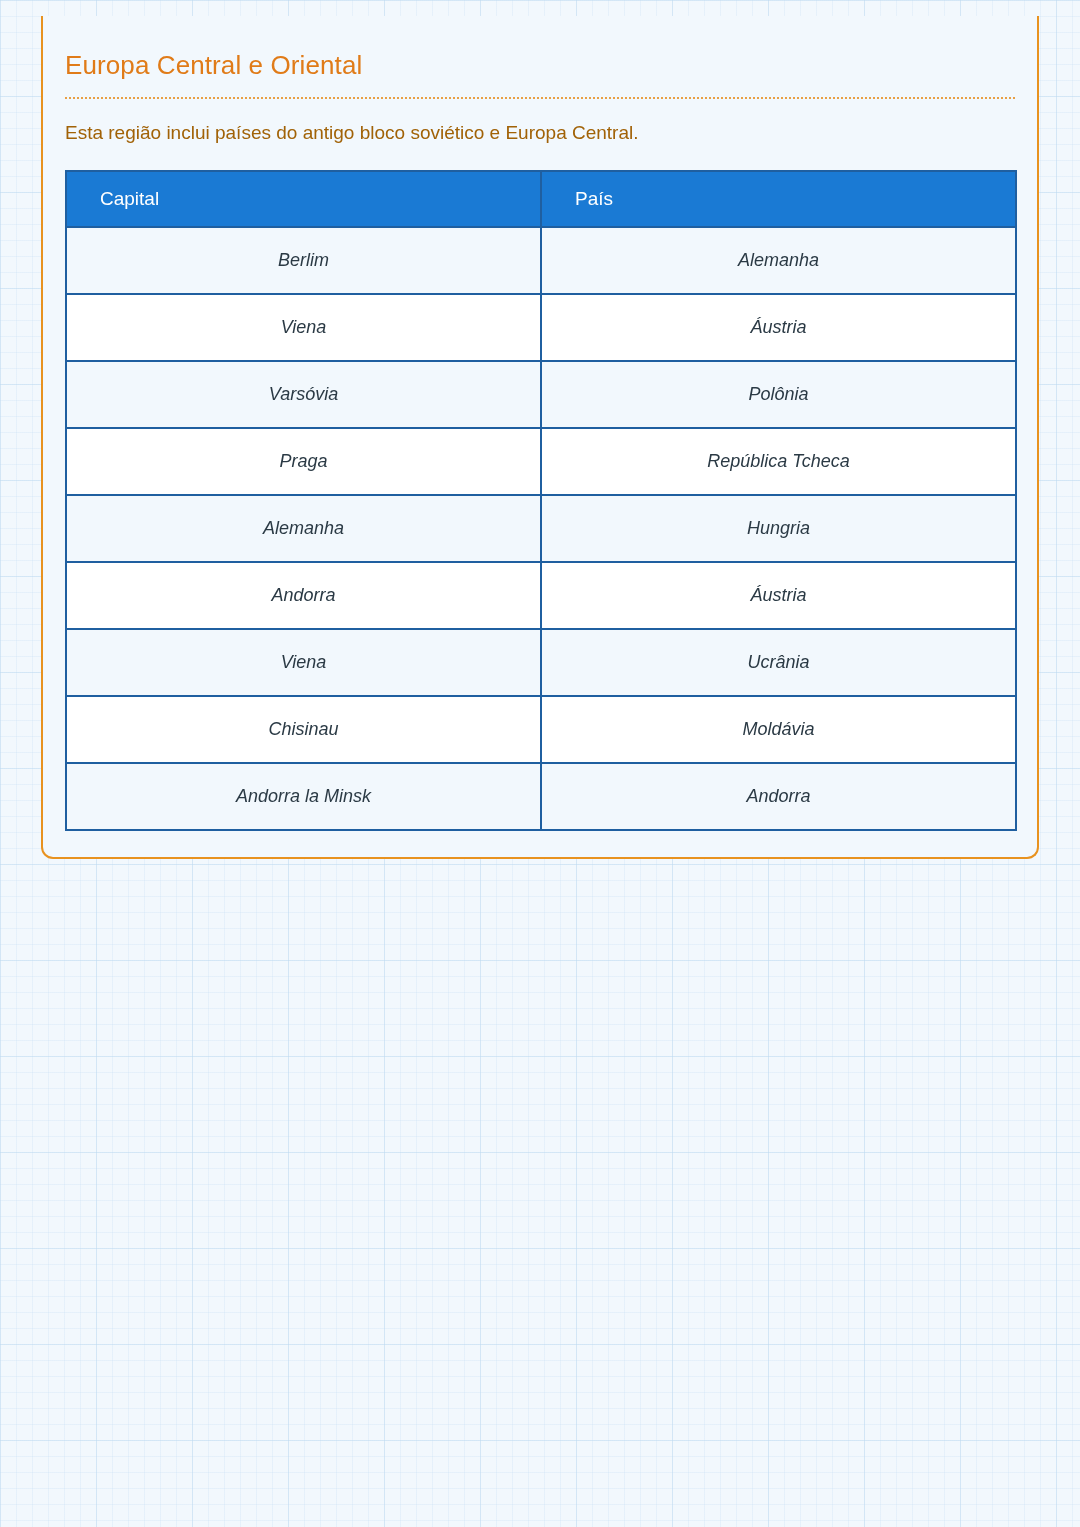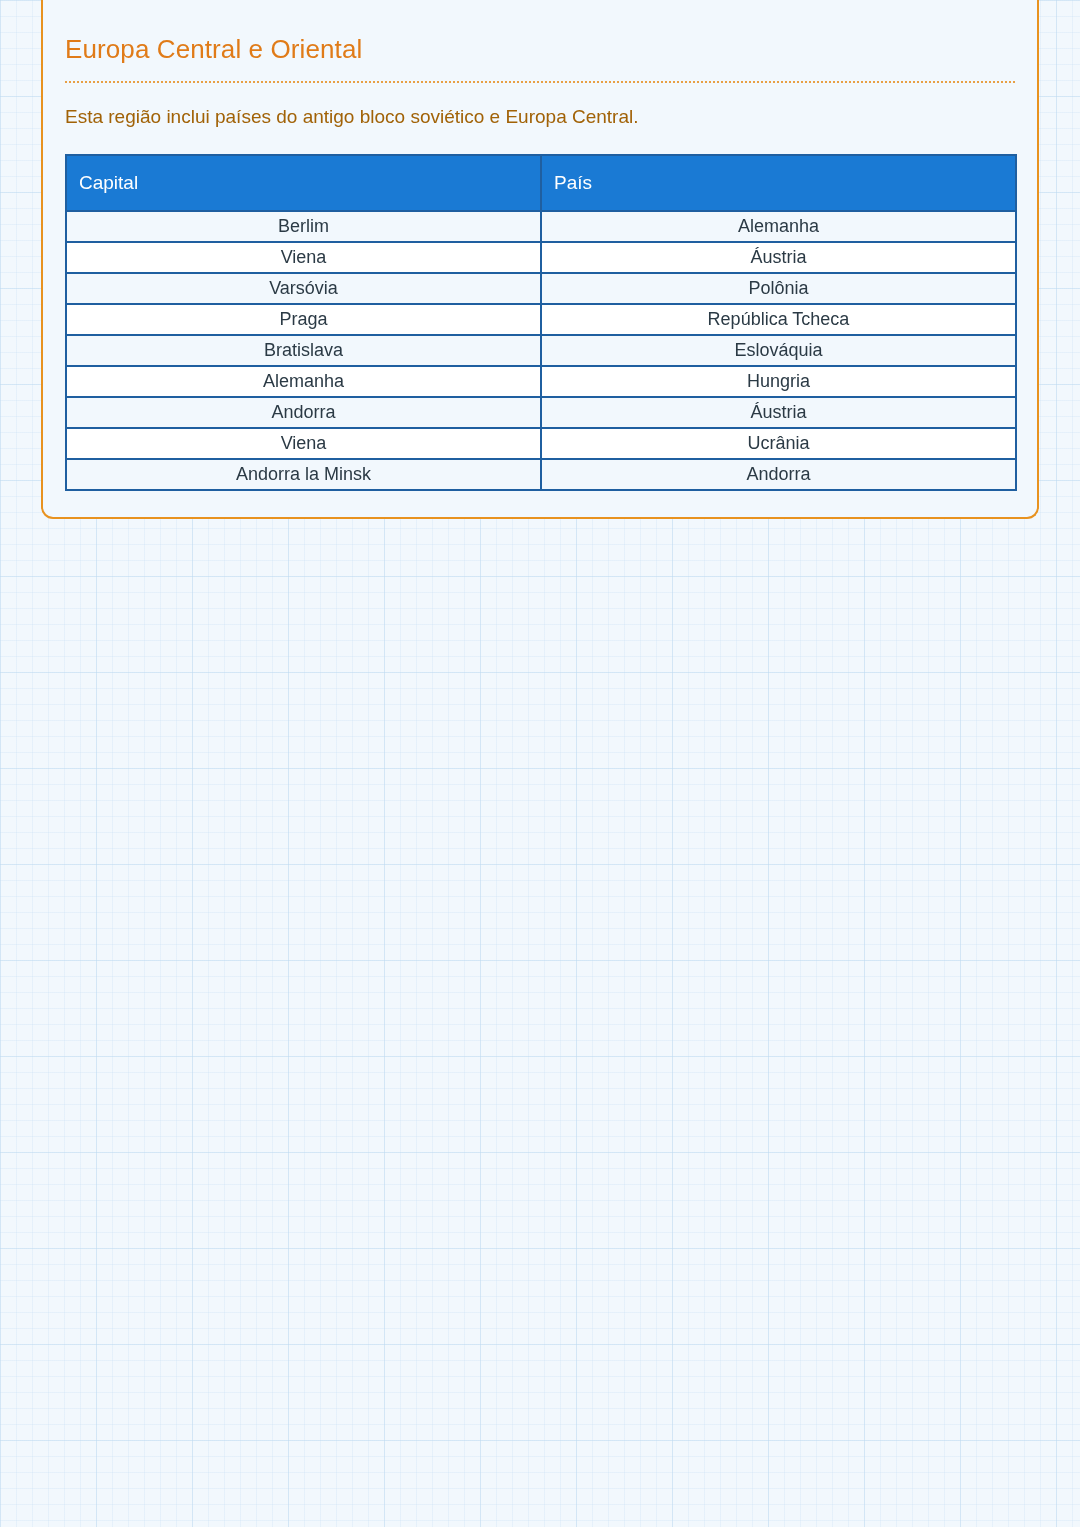--- a/index.html
+++ b/index.html
@@ -23,21 +23,21 @@
   .page {
     position: relative;
     width: 1080px;
     height: 1527px;
     box-sizing: border-box;
   }
 
   .card {
     position: absolute;
     left: 41px;
-    top: 0px;
+    top: 16px;
     width: 998px;
     box-sizing: border-box;
     border: 2px solid #e8921f;
     border-top: none;
     border-radius: 0 0 12px 12px;
     background: #f2f8fd;
     padding: 22px 22px 26px 22px;
   }
 
   .card-title {
@@ -62,33 +62,34 @@
     border-collapse: collapse;
     table-layout: fixed;
   }
 
   table.data-table th {
     background: #1a7ad4;
     color: #ffffff;
     font-size: 19px;
     font-weight: normal;
     text-align: left;
-    padding: 16px 0 16px 12px;
+    padding: 16px 0 16px 33px;
     border: 2px solid #1f5fa0;
     box-sizing: border-box;
   }
 
   table.data-table td {
     font-size: 18px;
     color: #2b3a45;
     text-align: center;
-    padding: 4px 8px;
+    padding: 22px 8px;
     border: 2px solid #1f5fa0;
     box-sizing: border-box;
     background: #ffffff;
+    font-style: italic;
   }
 
   table.data-table tbody tr:nth-child(odd) td {
     background: #f2f8fd;
   }
 
   table.data-table tbody tr:nth-child(even) td {
     background: #ffffff;
   }
 
@@ -125,35 +126,35 @@
         </tr>
         <tr>
           <td>Varsóvia</td>
           <td>Polônia</td>
         </tr>
         <tr>
           <td>Praga</td>
           <td>República Tcheca</td>
         </tr>
         <tr>
-          <td>Bratislava</td>
-          <td>Eslováquia</td>
-        </tr>
-        <tr>
           <td>Alemanha</td>
           <td>Hungria</td>
         </tr>
         <tr>
           <td>Andorra</td>
           <td>Áustria</td>
         </tr>
         <tr>
           <td>Viena</td>
           <td>Ucrânia</td>
         </tr>
         <tr>
+          <td>Chisinau</td>
+          <td>Moldávia</td>
+        </tr>
+        <tr>
           <td>Andorra la Minsk</td>
           <td>Andorra</td>
         </tr>
       </tbody>
     </table>
   </section>
 </div>
 
 </body></html>

